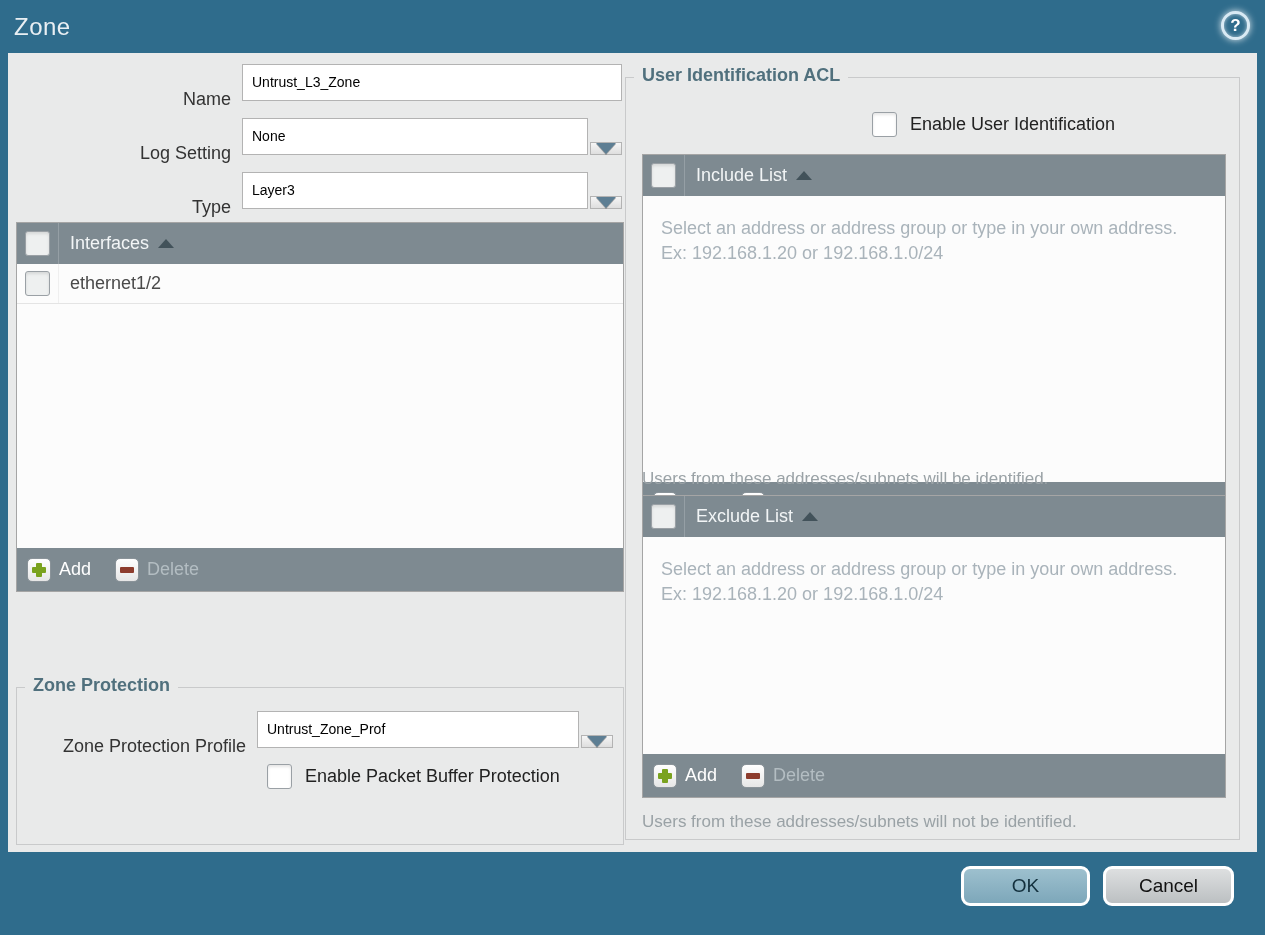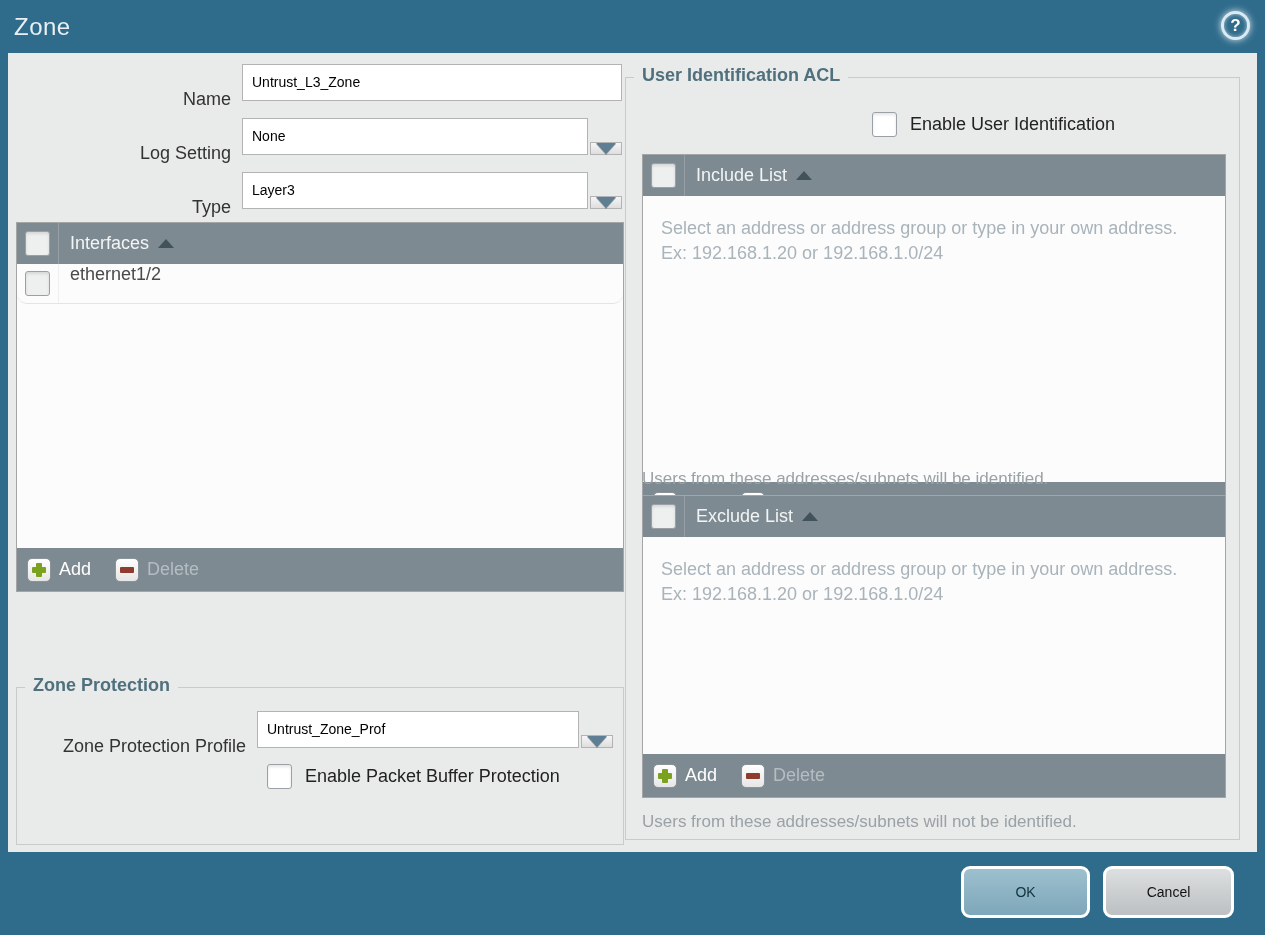--- a/index.html
+++ b/index.html
@@ -74,21 +74,21 @@
     display: flex; align-items: center; justify-content: center;
     border-right: 1px solid #959fa5;
   }
   .lp-title { margin-left: 11px; color: #f2f5f6; font-size: 18px; display: flex; align-items: center; gap: 9px; }
   .tri-up {
     width: 0; height: 0;
     border-left: 8px solid transparent; border-right: 8px solid transparent;
     border-bottom: 9px solid #42525a;
   }
   .lp-body { flex: 1; position: relative; background: #fcfcfc; }
-  .lp-row { height: 40px; display: flex; align-items: flex-start; border-bottom: 1px solid #e4e4e4; border-radius: 10px; }
+  .lp-row { height: 40px; display: flex; align-items: center; border-bottom: 1px solid #e4e4e4; }
   .lp-row .lp-cbcol { border-right: 1px solid #efefef; }
   .lp-row-text { margin-left: 11px; font-size: 18px; color: #4a4a4a; }
 
   .checkbox {
     width: 25px; height: 25px; background: #fff;
     border: 1px solid #9aa0a5; border-radius: 3px;
     box-shadow: inset 0 2px 3px rgba(0,0,0,0.10);
     cursor: pointer; flex: none;
   }
   .checkbox.tint { background: #eef0f0; }
@@ -119,23 +119,23 @@
     white-space: nowrap;
     text-align: center;
   }
 
   .check-row { display: flex; align-items: center; gap: 13px; font-size: 18px; color: #222; }
 
   .caption { position: absolute; font-size: 17px; color: #9aa2a6; }
 
   
   .dlg-btn {
-    position: absolute; top: 866px; height: 52px;
+    position: absolute; top: 866px; height: 40px;
     border: 3px solid #ffffff; border-radius: 9px;
-    font-size: 14px; font-family: "Liberation Sans", sans-serif;
+    font-size: 19px; font-family: "Liberation Sans", sans-serif;
     display: flex; align-items: center; justify-content: center;
     cursor: pointer;
   }
   .btn-ok { left: 961px; width: 129px; background: linear-gradient(#9dc0ce, #7da7ba); color: #13303d; }
   .btn-cancel { left: 1103px; width: 131px; background: linear-gradient(#dddfe0, #bcc0c2); color: #111; }
 </style>
 </head>
 <body>
 
 <div class="titlebar">

